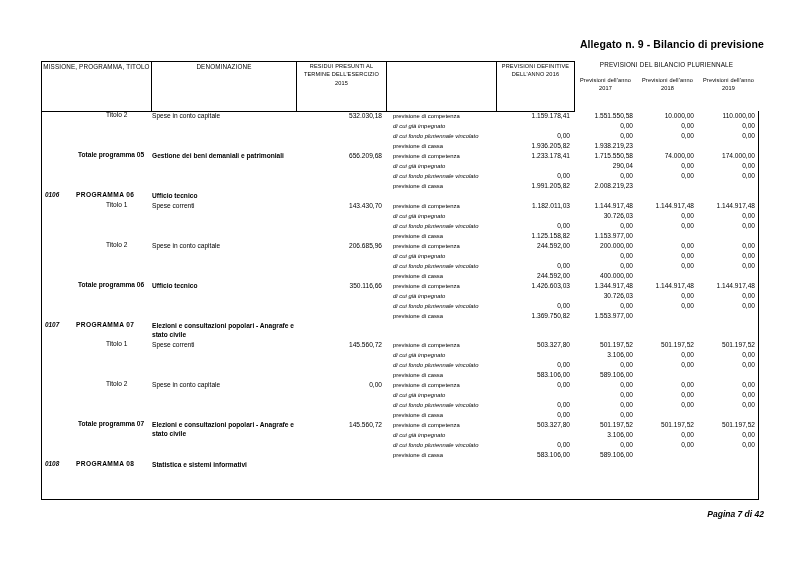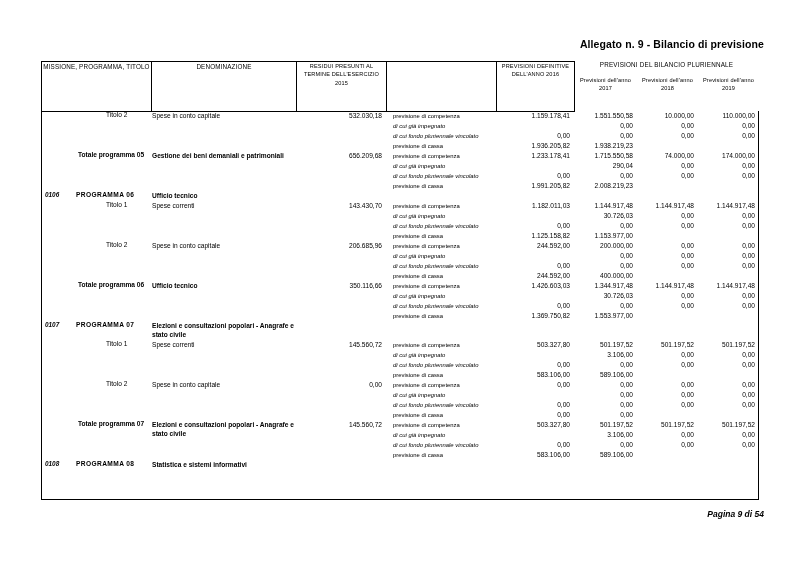--- a/index.html
+++ b/index.html
@@ -727,14 +727,14 @@
             <td></td>
             <td></td>
             <td></td>
             <td></td>
             <td></td>
           </tr>
         </tbody>
     </table>
   </div>
 
-  <div class="footer">Pagina 9 di 54</div>
+  <div class="footer">Pagina 7 di 42</div>
 </div>
 
 </body></html>

